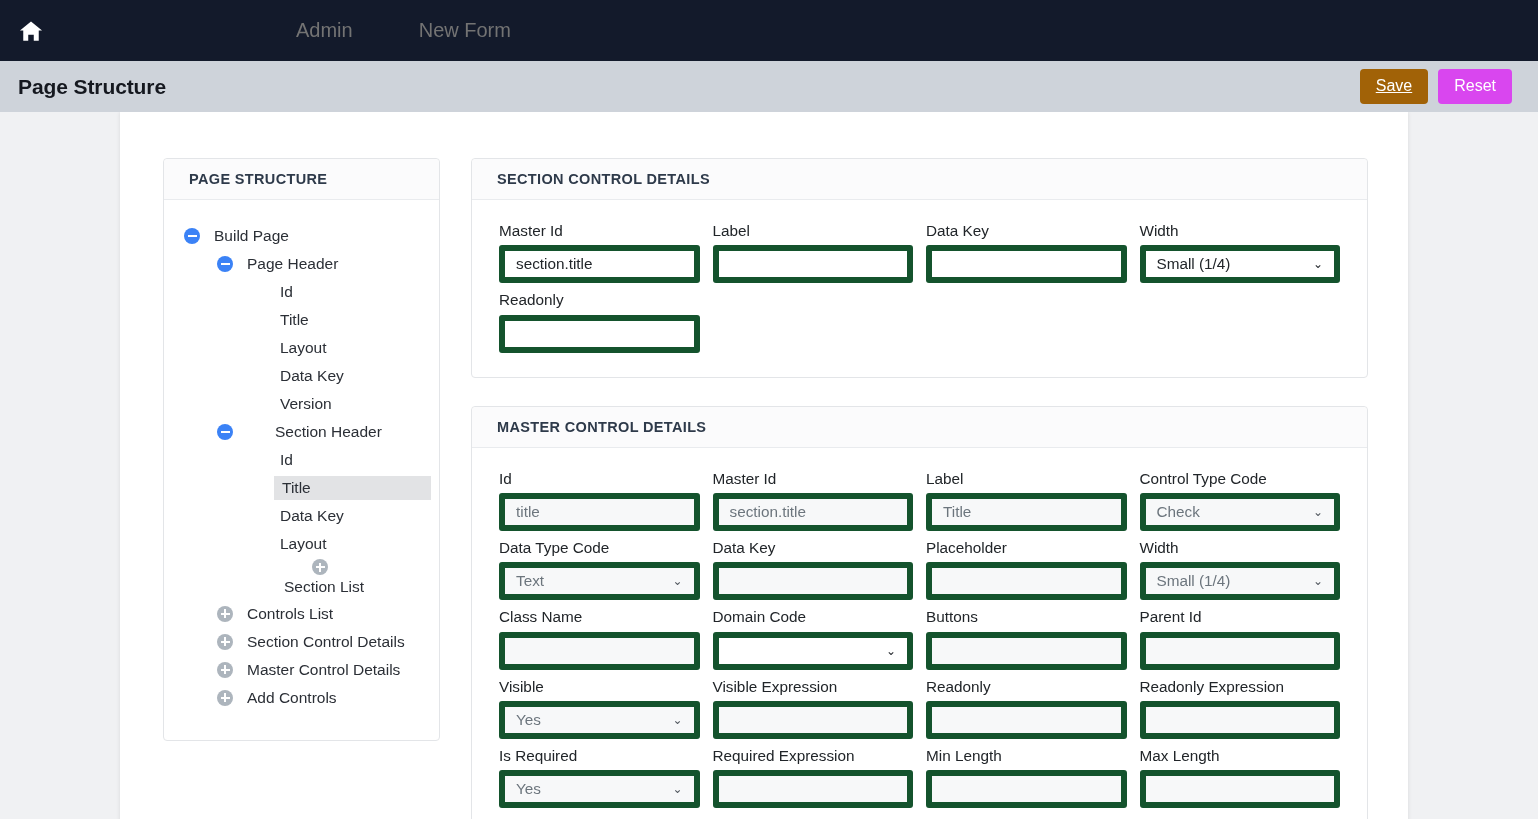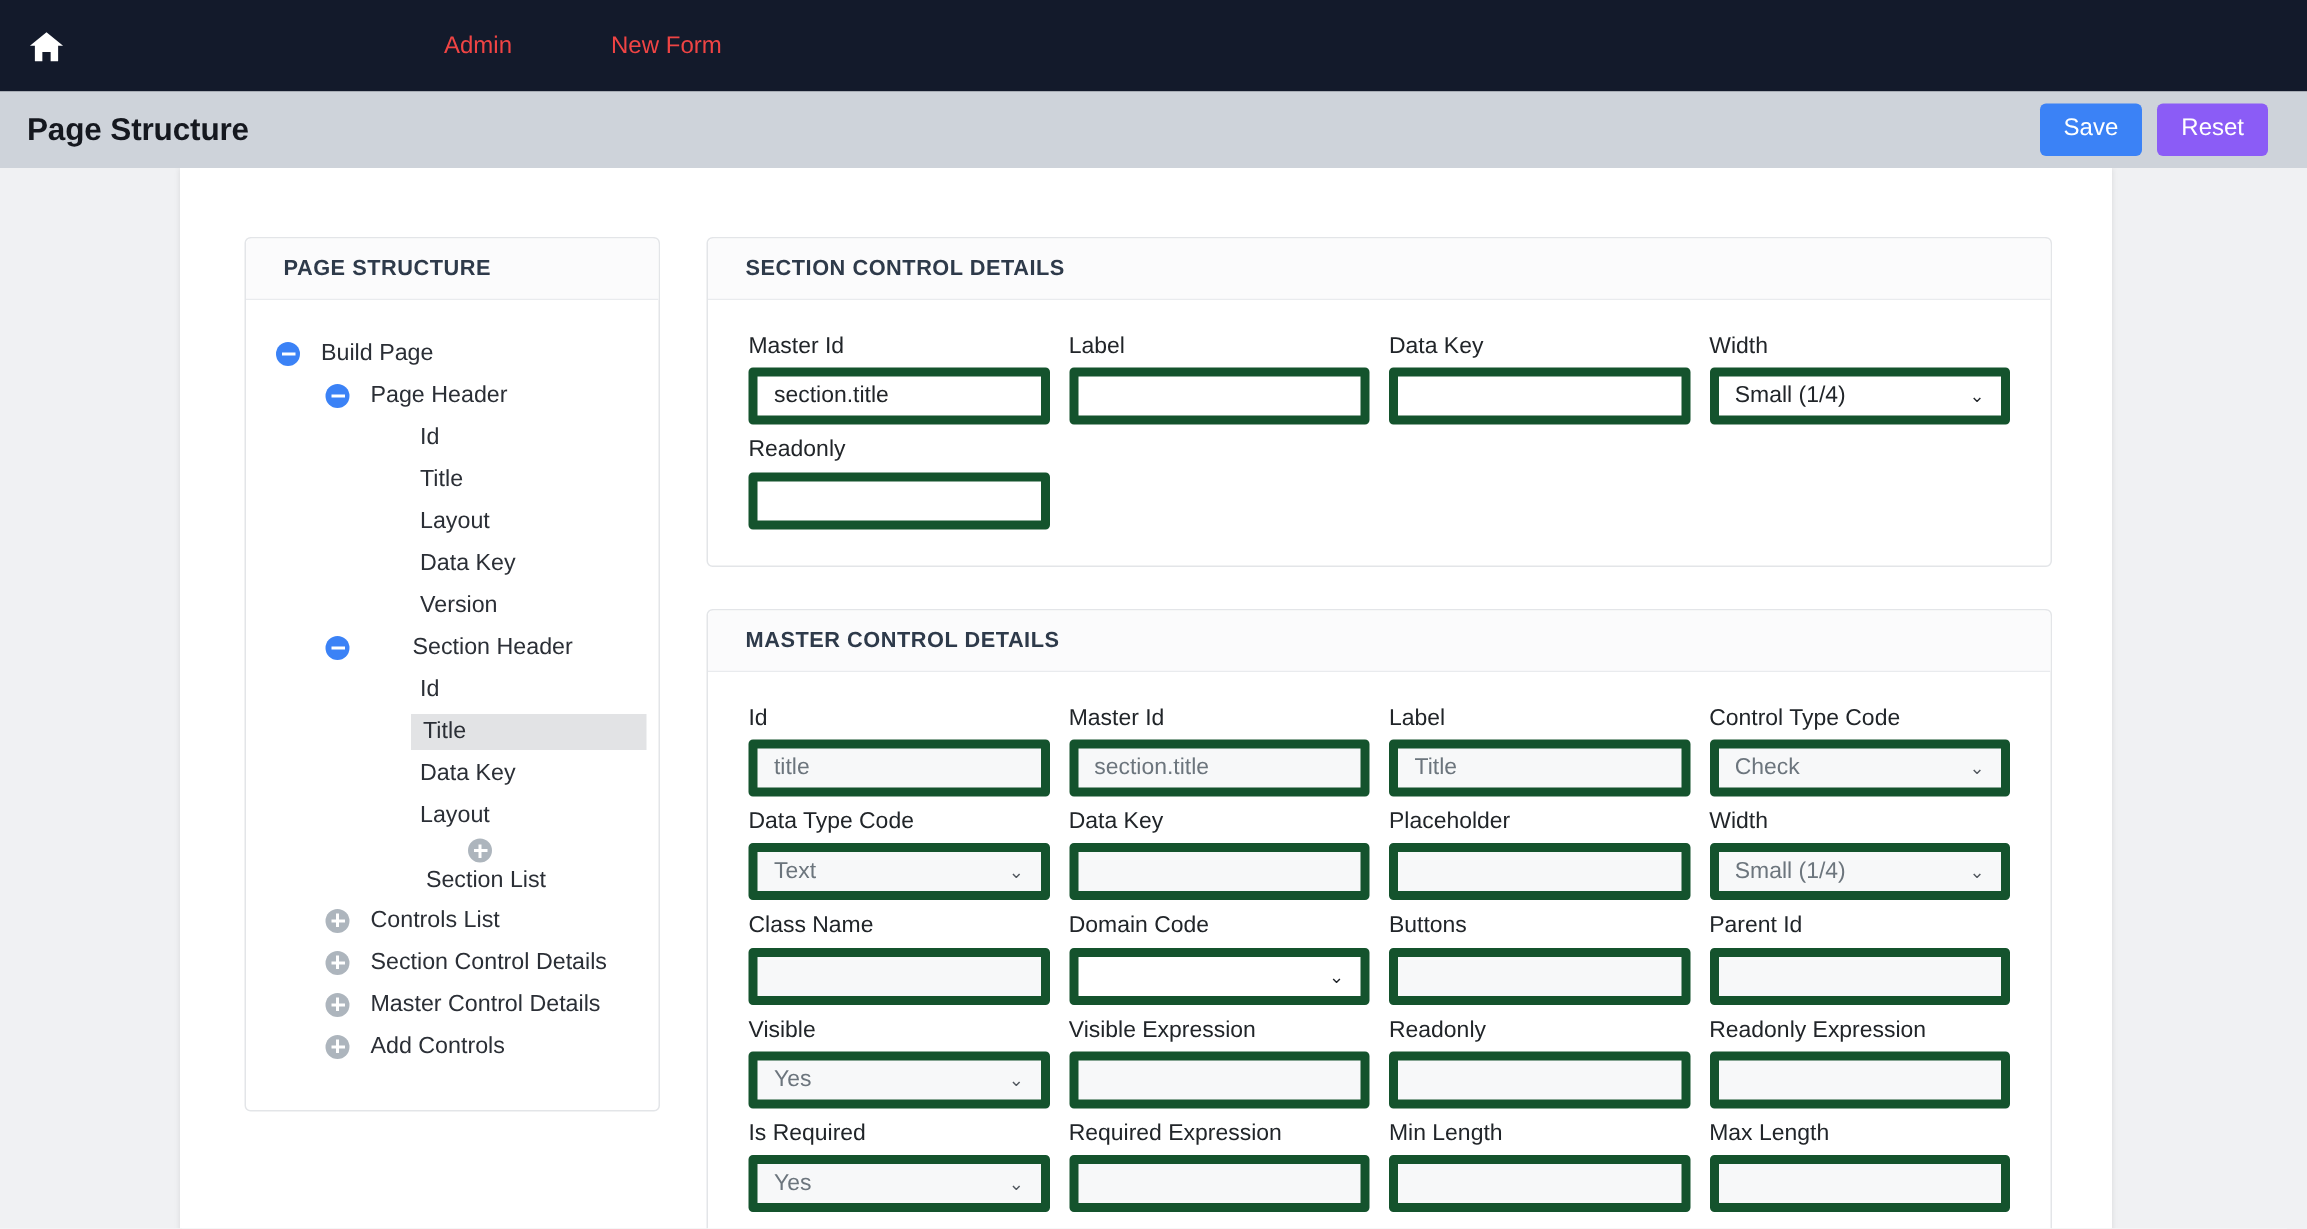--- a/index.html
+++ b/index.html
@@ -17,22 +17,22 @@
     height: 61px;
     background: #131a2b;
     display: flex;
     align-items: center;
     padding-left: 18px;
     color: #ffffff;
   }
   .home-icon { width: 26px; height: 26px; display: block; }
   .nav-links { display: flex; align-items: center; }
   .nav-link {
-    color: #ef4444;
-    font-size: 16px;
+    color: #737373;
+    font-size: 20px;
     text-decoration: none;
     white-space: nowrap;
   }
   .nav-link.admin { margin-left: 252px; }
   .nav-link.newform { margin-left: 66px; }
 
   
   .toolbar {
     height: 51px;
     background: #ced3da;
@@ -55,22 +55,22 @@
   .btn {
     font-family: "Liberation Sans", sans-serif;
     font-size: 16px;
     line-height: 1;
     padding: 9px 16px 10px;
     border: none;
     border-radius: 4px;
     color: #ffffff;
     cursor: pointer;
   }
-  .btn-save { background: #3b82f6; }
-  .btn-reset { background: #8b5cf6; }
+  .btn-save { background: #a16207; text-decoration: underline; }
+  .btn-reset { background: #d946ef; }
 
   
   .page-wrap {
     height: 707px;
     overflow: hidden;
     background: #f0f1f3;
   }
   .content-card {
     margin: 0 130px 0 120px;
     background: #ffffff;

